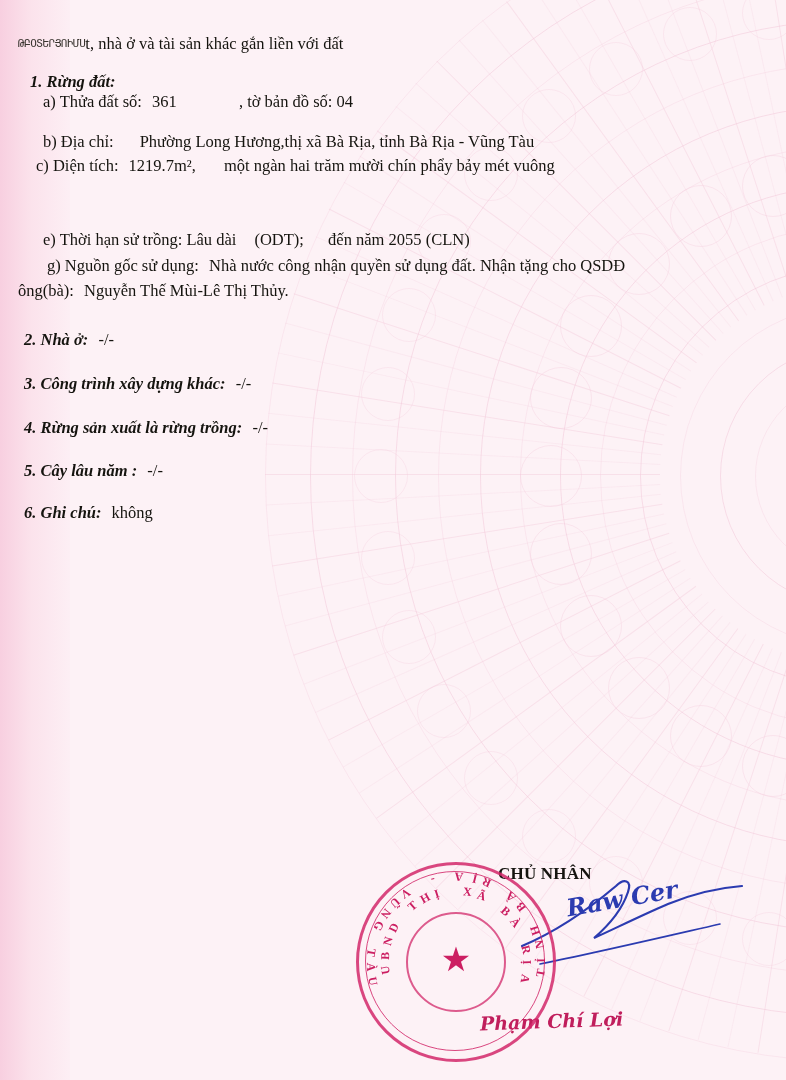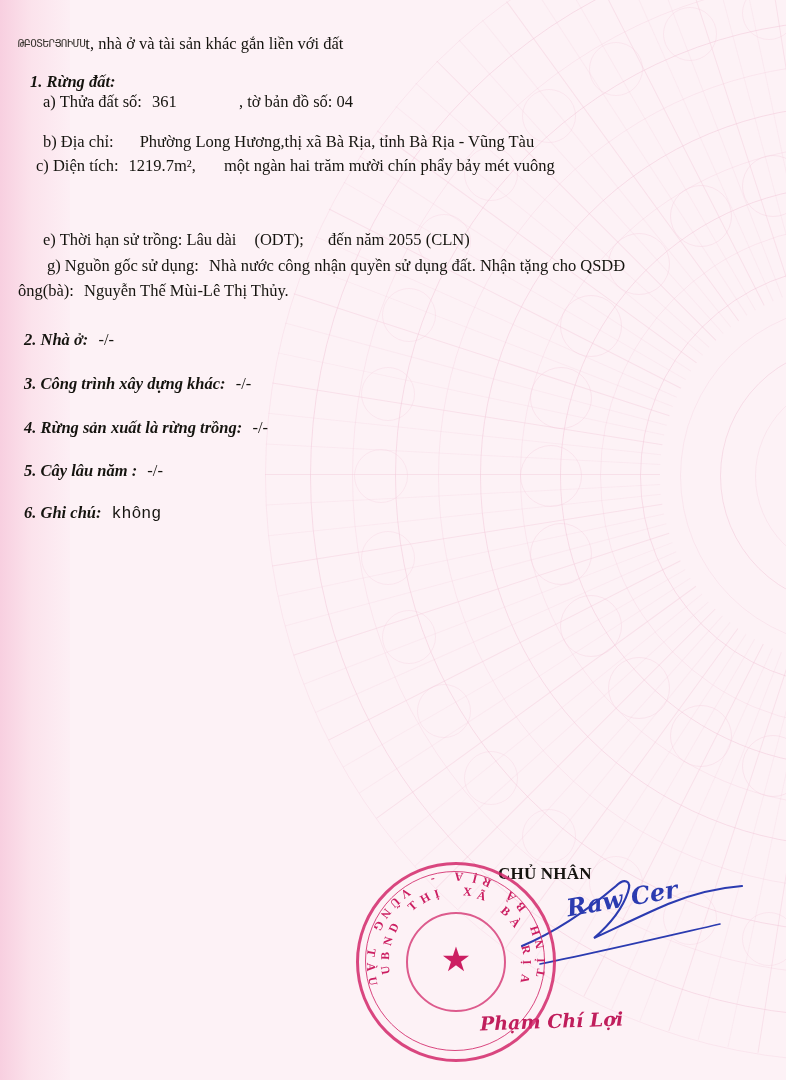--- a/index.html
+++ b/index.html
@@ -373,21 +373,21 @@
 
     <div class="line" style="left:24px; top:461px;">
       <span class="sec-title">5.</span>
       <span class="sec-title">Cây lâu năm :</span>
       <span class="sec-value" style="padding-left:6px;">-/-</span>
     </div>
 
     <div class="line" style="left:24px; top:503px;">
       <span class="sec-title">6.</span>
       <span class="sec-title">Ghi chú:</span>
-      <span class="sec-value" style="padding-left:6px;font-family:Liberation Mono, monospace;">không</span>
+      <span class="sec-value" style="padding-left:6px;">không</span>
     </div>
 
 
     <div class="footer-line footer-bold" style="left:498px; top:864px;">CHỦ NHÂN</div>
 
     <div class="hand-ink" style="left:566px; top:884px; font-size:24px; transform:rotate(-10deg);">Raw Cer</div>
 
     <svg class="signature" viewBox="0 0 240 110">
       <path d="M2 78 C 40 62, 70 40, 96 18 C 104 10, 112 12, 108 24 C 102 42, 88 58, 74 70 C 92 62, 120 48, 148 36 C 170 27, 196 20, 222 18" fill="none" stroke="#2b3bb0" stroke-width="2.2" stroke-linecap="round"></path>
       <path d="M20 96 C 70 86, 130 72, 200 56" fill="none" stroke="#2b3bb0" stroke-width="1.6" stroke-linecap="round"></path>

